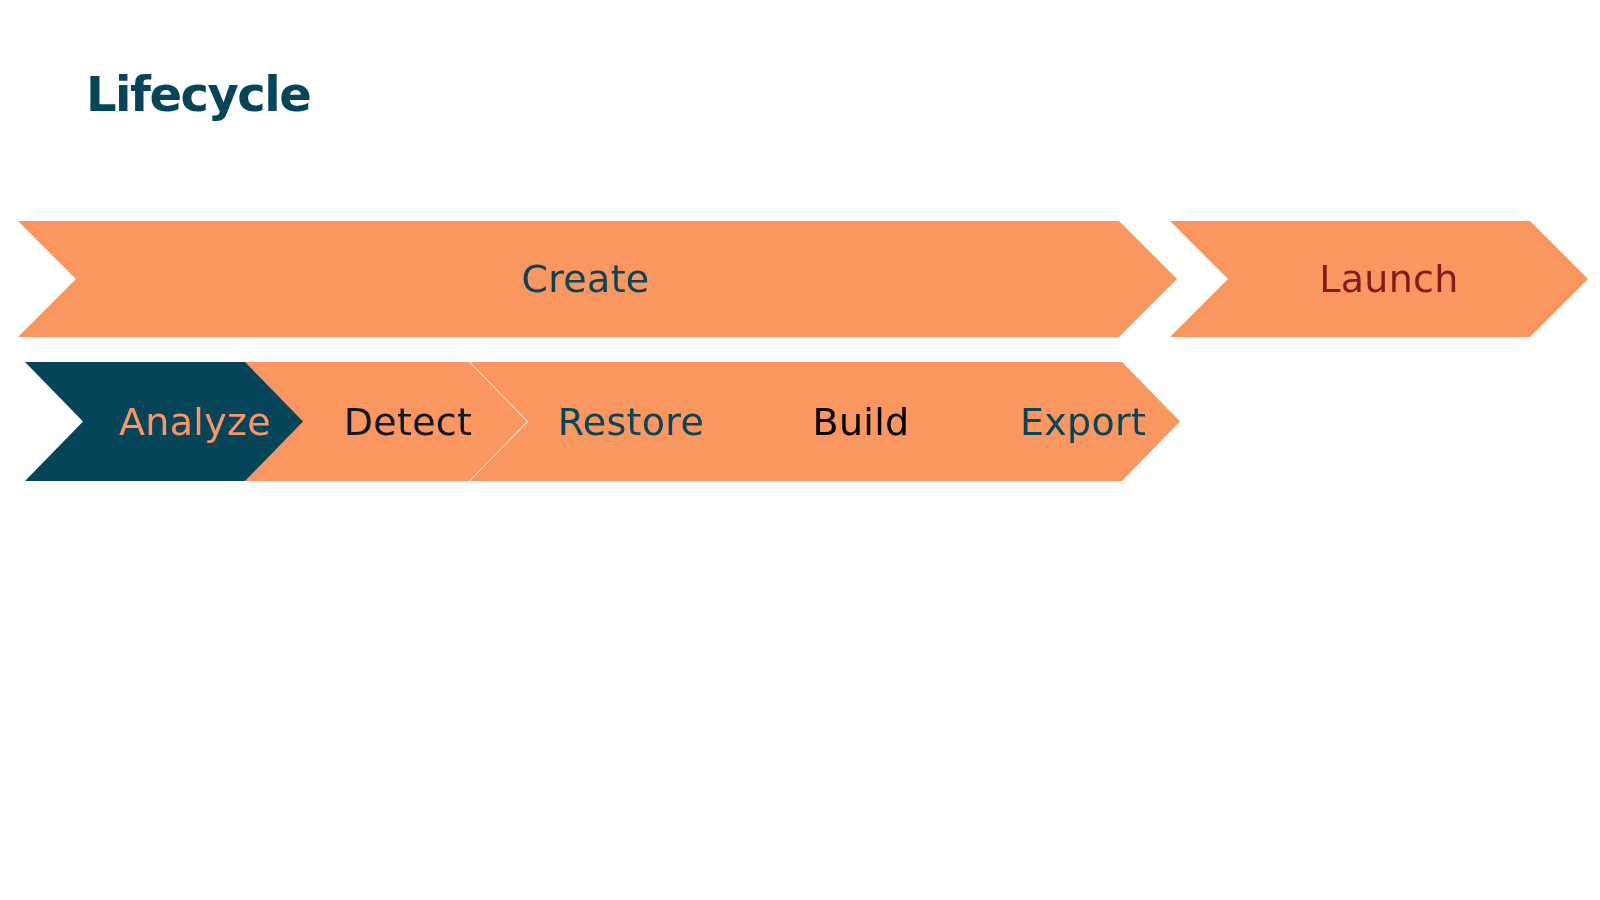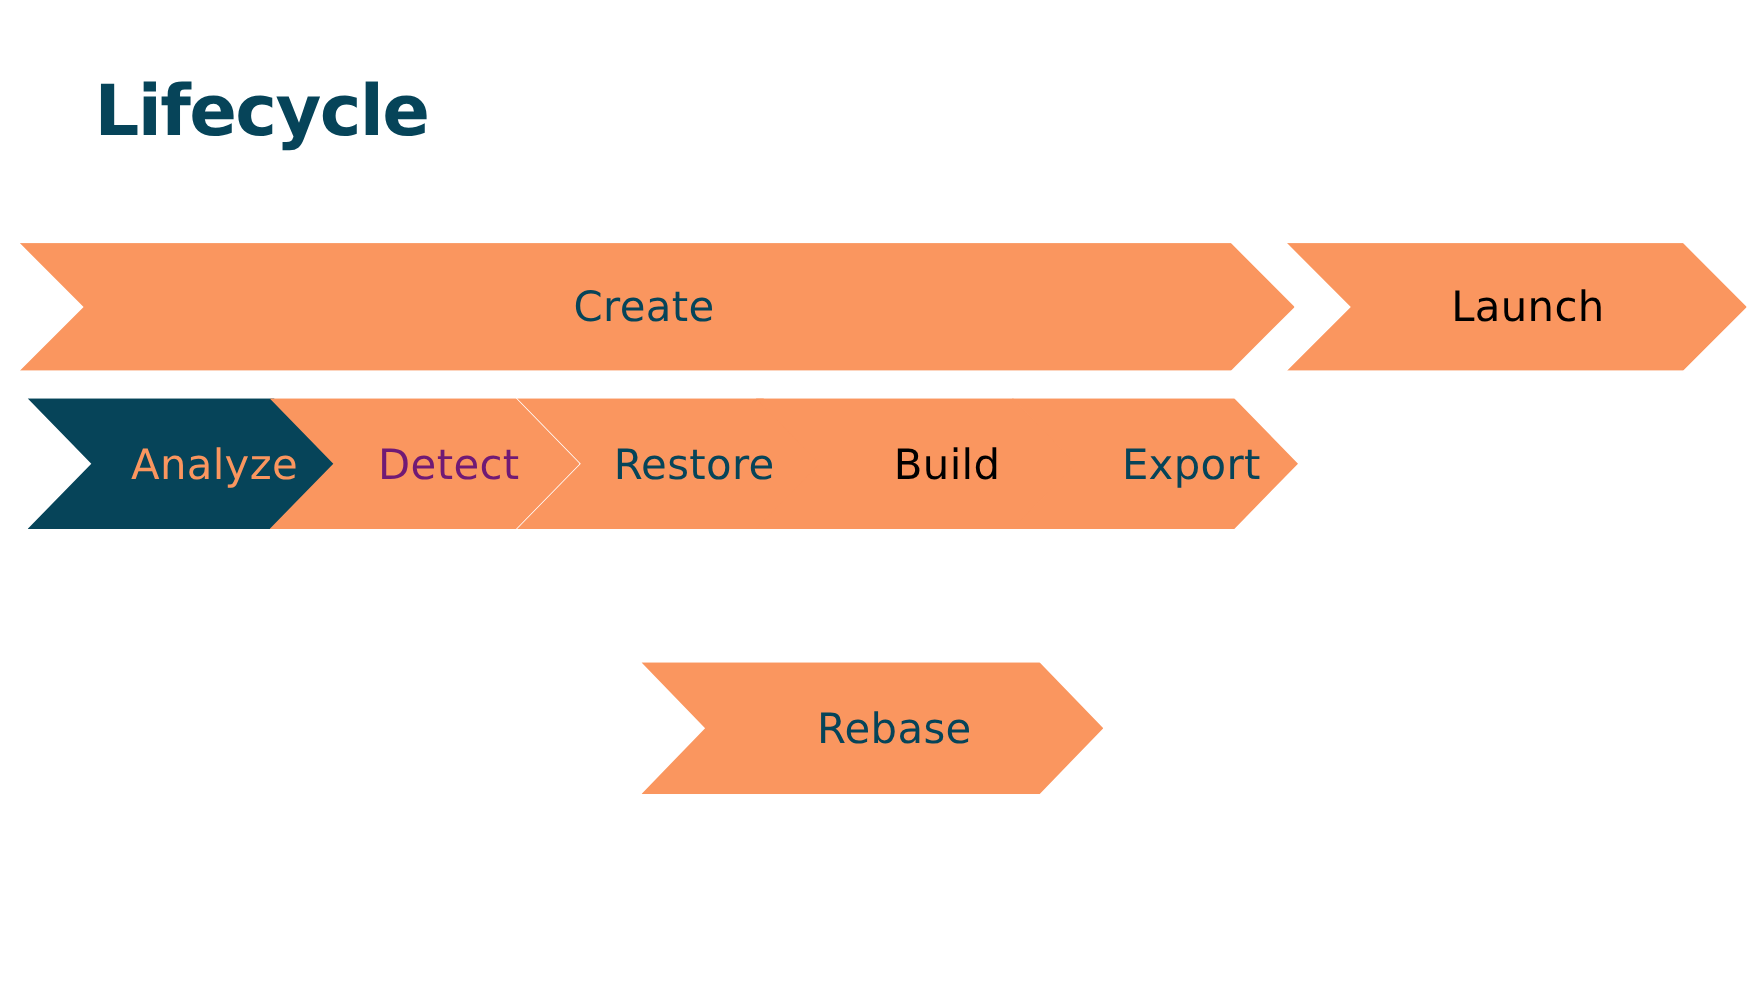--- a/index.html
+++ b/index.html
@@ -24,21 +24,21 @@
     width: 1600px;
     height: 900px;
   }
 
   
   .page-title {
     position: absolute;
     left: 86px;
     top: 70px;
     font-family: "DejaVu Sans", "Liberation Sans", sans-serif;
-    font-size: 64px;
+    font-size: 48px;
     font-weight: bold;
     letter-spacing: -1.5px;
     color: #064459;
     line-height: 1.0;
     white-space: nowrap;
   }
 
   
   .chevron {
     position: absolute;
@@ -99,40 +99,37 @@
 
 <div id="diagram-canvas">
 
   <div class="page-title" style="color: rgb(6, 68, 89);">Lifecycle</div>
 
   <div class="chevron row1 fill-orange" id="chev-create" style="clip-path: polygon(0% 0%, 94.9957% 0%, 100% 50%, 94.9957% 100%, 0% 100%, 5.0043% 50%); background-color: rgb(250, 150, 95);">
     <span class="chev-label txt-dark" style="color: rgb(6, 68, 89);">Create</span>
   </div>
 
   <div class="chevron row1 fill-orange" id="chev-launch" style="clip-path: polygon(0% 0%, 86.1244% 0%, 100% 50%, 86.1244% 100%, 0% 100%, 13.8756% 50%); background-color: rgb(250, 150, 95);">
-    <span class="chev-label txt-dark" style="color: #000000;">Launch</span>
+    <span class="chev-label txt-dark" style="color: #7f1d1d;">Launch</span>
   </div>
 
   <div class="chevron row2 fill-teal" id="chev-analyze" style="clip-path: polygon(0% 0%, 79.4326% 0%, 100% 50%, 79.4326% 100%, 0% 100%, 20.5674% 50%); background-color: rgb(6, 68, 89);">
     <span class="chev-label txt-orange" style="color: rgb(250, 150, 95);">Analyze</span>
   </div>
 
   <div class="chevron row2 fill-orange" id="chev-detect" style="clip-path: polygon(0% 0%, 79.4326% 0%, 100% 50%, 79.4326% 100%, 0% 100%, 20.5674% 50%); background-color: rgb(250, 150, 95);">
-    <span class="chev-label txt-dark" style="color: #701a75;">Detect</span>
+    <span class="chev-label txt-dark" style="color: #0f172a;">Detect</span>
   </div>
 
   <div class="chevron row2 fill-orange" id="chev-restore" style="clip-path: polygon(0% 0%, 79.4326% 0%, 100% 50%, 79.4326% 100%, 0% 100%, 20.5674% 50%); background-color: rgb(250, 150, 95);">
     <span class="chev-label txt-dark" style="color: rgb(6, 68, 89);">Restore</span>
   </div>
 
   <div class="chevron row2 fill-orange" id="chev-build" style="clip-path: polygon(0% 0%, 80.137% 0%, 100% 50%, 80.137% 100%, 0% 100%, 19.863% 50%); background-color: rgb(250, 150, 95);">
     <span class="chev-label txt-dark" style="color: #000000;">Build</span>
   </div>
 
   <div class="chevron row2 fill-orange" id="chev-export" style="clip-path: polygon(0% 0%, 77.6923% 0%, 100% 50%, 77.6923% 100%, 0% 100%, 22.3077% 50%); background-color: rgb(250, 150, 95);">
     <span class="chev-label txt-dark" style="color: rgb(6, 68, 89);">Export</span>
   </div>
 
-  <div class="chevron row3 fill-orange" id="chev-rebase" style="clip-path: polygon(0% 0%, 86.1905% 0%, 100% 50%, 86.1905% 100%, 0% 100%, 13.8095% 50%); background-color: rgb(250, 150, 95);">
-    <span class="chev-label txt-dark" style="color: rgb(6, 68, 89);">Rebase</span>
-  </div>
 
 </div>
 
 </body></html>

